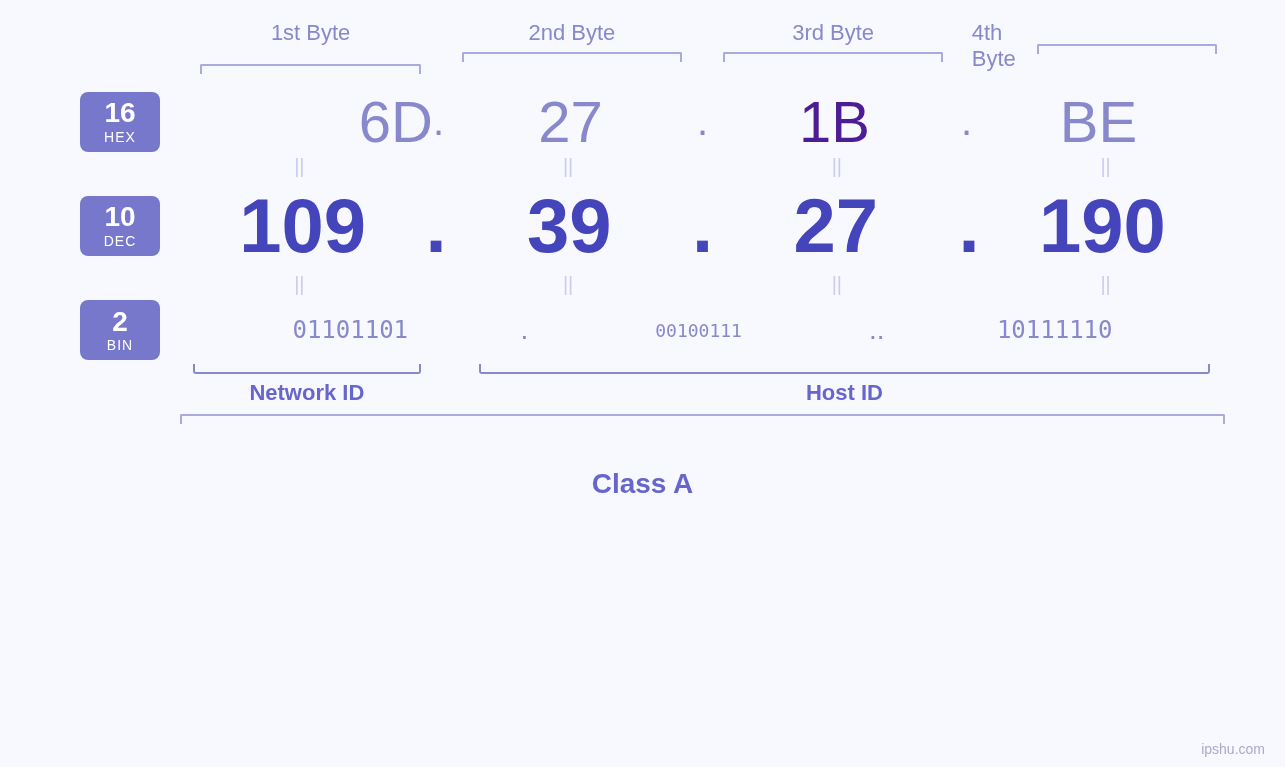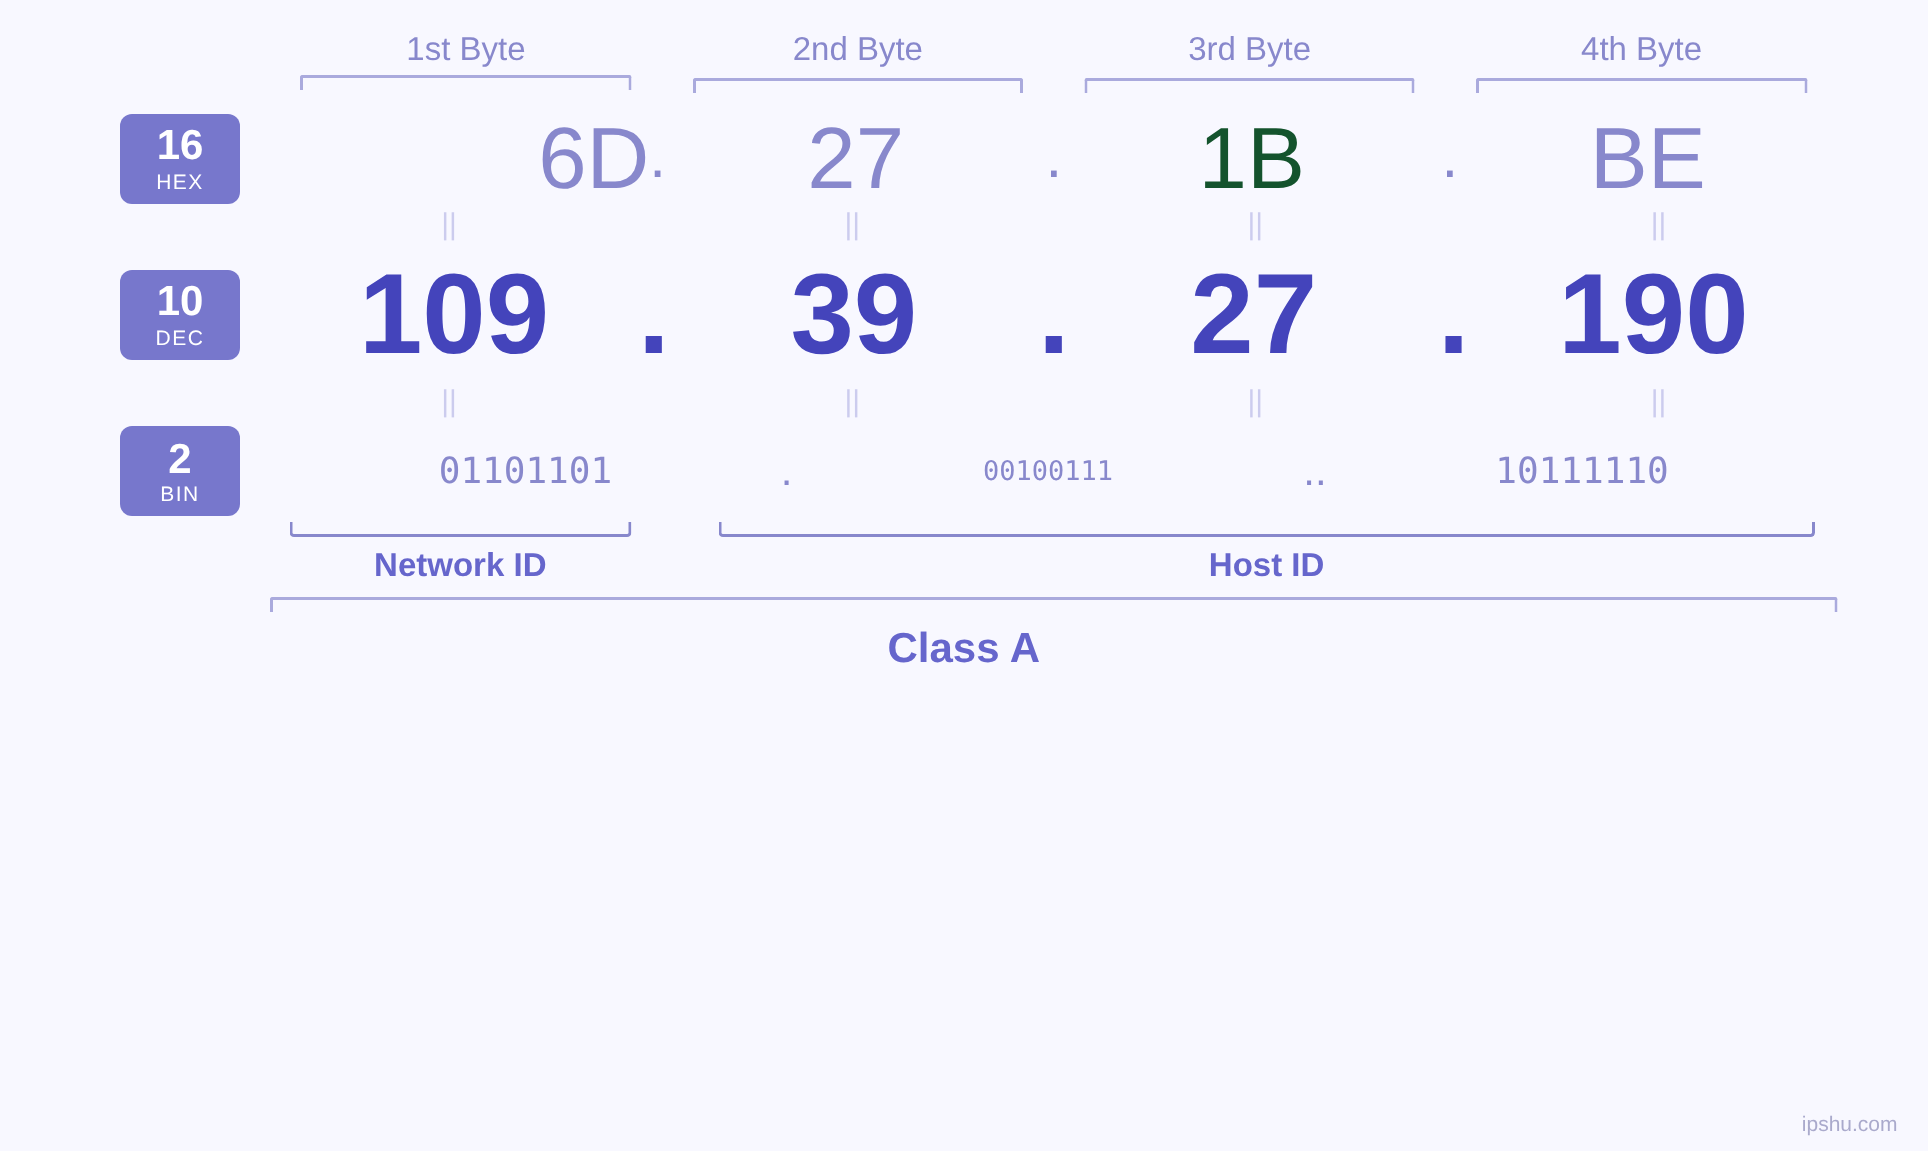--- a/index.html
+++ b/index.html
@@ -58,51 +58,51 @@
   </style>
 </head>
 <body>
 
 <div class="container">
 
   <div style="display:flex; width:100%; margin-left:0;">
     <div style="width:120px; flex-shrink:0;"></div>
     <div style="flex:1; display:flex;">
       <div style="flex:1; display:flex; flex-direction:column; align-items:center; padding: 0 8px;">
-        <span style="color:#8888cc; font-size:22px; padding-bottom:4px;">1st Byte</span>
+        <span style="color:#8888cc; font-size:22px; padding-bottom:18px;">1st Byte</span>
         <div style="width:90%; height:10px; border:2px solid #aaaadd; border-bottom:none; border-radius:2px 2px 0 0;"></div>
       </div>
       <div style="flex:1; display:flex; flex-direction:column; align-items:center; padding: 0 8px;">
         <span style="color:#8888cc; font-size:22px; padding-bottom:6px;">2nd Byte</span>
         <div style="width:90%; height:10px; border:2px solid #aaaadd; border-bottom:none; border-radius:2px 2px 0 0;"></div>
       </div>
       <div style="flex:1; display:flex; flex-direction:column; align-items:center; padding: 0 8px;">
         <span style="color:#8888cc; font-size:22px; padding-bottom:6px;">3rd Byte</span>
         <div style="width:90%; height:10px; border:2px solid #aaaadd; border-bottom:none; border-radius:2px 2px 0 0;"></div>
       </div>
-      <div style="flex:1; display:flex; flex-direction:column; align-items:center; padding: 0 8px;">
+      <div style="flex:1; display:flex; flex-direction:row; align-items:center; padding: 0 8px;">
         <span style="color:#8888cc; font-size:22px; padding-bottom:6px;">4th Byte</span>
         <div style="width:90%; height:10px; border:2px solid #aaaadd; border-bottom:none; border-radius:2px 2px 0 0;"></div>
       </div>
     </div>
   </div>
 
   <div style="display:flex; width:100%; align-items:center; padding: 10px 0 0 0;">
     <div style="width:120px; flex-shrink:0; display:flex; align-items:center; justify-content:center;">
       <div class="base-badge">
         <span class="base-num">16</span>
         <span class="base-label">HEX</span>
       </div>
     </div>
     <div style="flex:1; display:flex; align-items:center; justify-content:space-around;">
       <span style="flex:1; text-align:right; color:#8888cc; font-size:58px;">6D</span>
       <span style="color:#8888cc; font-size:40px; flex-shrink:0;">.</span>
       <span style="flex:1; text-align:center; color:#8888cc; font-size:58px;">27</span>
       <span style="color:#8888cc; font-size:40px; flex-shrink:0;">.</span>
-      <span style="flex:1; text-align:center; color:#14532d; font-size:58px;">1B</span>
+      <span style="flex:1; text-align:center; color:#4c1d95; font-size:58px;">1B</span>
       <span style="color:#8888cc; font-size:40px; flex-shrink:0;">.</span>
       <span style="flex:1; text-align:center; color:#8888cc; font-size:58px;">BE</span>
     </div>
   </div>
 
   <div style="display:flex; width:100%;">
     <div style="width:120px; flex-shrink:0;"></div>
     <div style="flex:1; display:flex; justify-content:space-around;">
       <span style="flex:1; text-align:center; color:#ccccee; font-size:20px;">||</span>
       <span style="flex:0 0 30px;"></span>
@@ -173,21 +173,21 @@
 
       <div style="flex-shrink:0; width:30px;"></div>
 
       <div style="flex:3; display:flex; flex-direction:column; align-items:center;">
         <div style="width:96%; height:10px; border:2px solid #8888cc; border-top:none; border-radius:0 0 3px 3px;"></div>
         <span style="color:#6666cc; font-size:22px; font-weight:bold; padding-top:6px;">Host ID</span>
       </div>
     </div>
   </div>
 
-  <div style="display:flex; width:100%; flex-direction:column; align-items:center; margin-top:8px;">
+  <div style="display:flex; width:100%; flex-direction:column; align-items:center; margin-top:8px;gap:36px;">
     <div style="width:calc(100% - 120px); margin-left:120px; display:flex; flex-direction:column; align-items:center;">
       <div style="width:100%; height:10px; border:2px solid #aaaadd; border-bottom:none; border-radius:2px 2px 0 0;"></div>
     </div>
     <span style="color:#6666cc; font-size:28px; font-weight:bold; padding:8px 0 4px 0;">Class A</span>
   </div>
 
 </div>
 
 <div class="watermark">ipshu.com</div>
 

